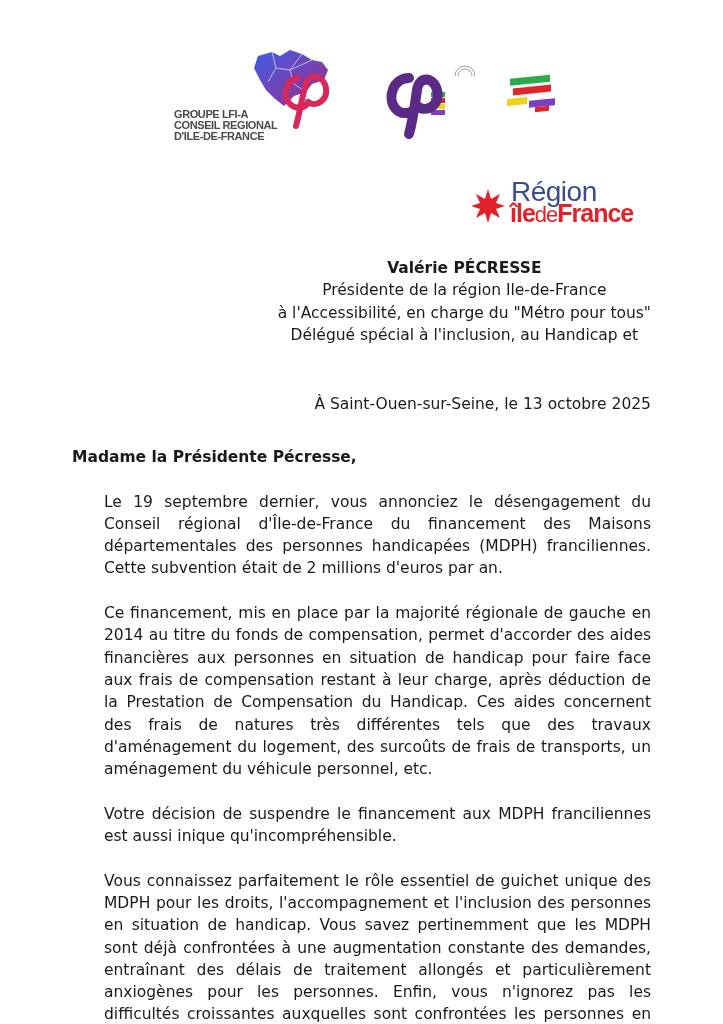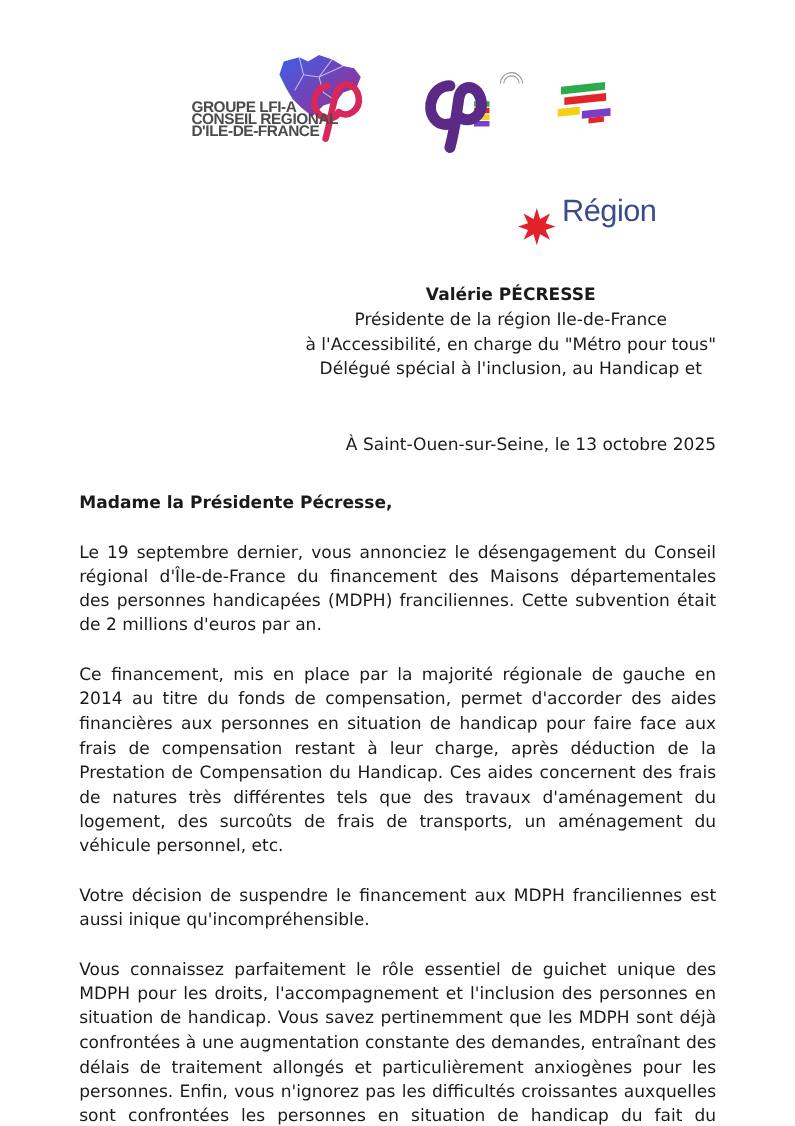--- a/index.html
+++ b/index.html
@@ -4,23 +4,23 @@
 <style>
   html, body { margin: 0; padding: 0; background: #ffffff; }
   body {
     width: 723px; height: 1024px; position: relative; overflow: hidden;
     font-family: "DejaVu Sans", sans-serif; color: #1a1a1a;
   }
   .logo-lfi-group { position: absolute; left: 170px; top: 48px; width: 170px; height: 90px; }
   .logo-lfi-group .map { position: absolute; left: 80px; top: 0; }
   .logo-lfi-group .phi { position: absolute; left: 110px; top: 18px; }
   .logo-lfi-group .caption {
-    position: absolute; left: 4px; top: 44px;
+    position: absolute; left: 4px; top: 61px;
     font-family: "Liberation Sans", sans-serif; font-weight: bold;
-    font-size: 14px; line-height: 11px; color: #4a4a4a; letter-spacing: -0.4px;
+    font-size: 11px; line-height: 11px; color: #4a4a4a; letter-spacing: -0.4px;
   }
   .logo-fi { position: absolute; left: 385px; top: 64px; width: 175px; height: 75px; }
   .logo-fi svg { position: absolute; left: 0; top: 0; }
   .logo-fi .fi-text {
     position: absolute; left: 60px; top: 14px; font-family: "Liberation Sans", sans-serif;
     font-weight: bold; color: #5b2a86; line-height: 17px; letter-spacing: -0.6px;
   }
   .logo-fi .fi-small { font-size: 8px; line-height: 9px; color: #c8102e; padding-left: 10px; }
   .logo-fi .fi-big { font-size: 19px; transform: scaleY(1.15); transform-origin: left top; display: block; }
   .logo-region { position: absolute; left: 470px; top: 176px; width: 190px; height: 56px; }
@@ -39,21 +39,21 @@
     font-size: 15.5px; line-height: 22.4px;
   }
   .recipients .bold { font-weight: bold; }
   .place-date { position: absolute; right: 72px; top: 395px; font-size: 15.5px; }
   .letter {
     position: absolute; left: 72px; top: 446px; width: 579px;
     font-size: 15.5px; line-height: 22.3px; text-align: justify;
   }
   .letter p { margin: 0 0 22.3px 0; }
   .letter .salutation { margin-bottom: 22.3px; text-align: left; font-weight: bold; }
-  .letter p.last { text-align-last: left; }
+  .letter p.last { text-align-last: left; margin-left: 32px; }
 </style>
 </head>
 <body>
 
 <div class="logo-lfi-group">
   <svg class="map" width="85" height="60" viewBox="0 0 85 60">
     <defs>
       <linearGradient id="mapgrad" x1="0" y1="0" x2="1" y2="1">
         <stop offset="0" stop-color="#3d5fe8"></stop>
         <stop offset="1" stop-color="#a22a86"></stop>
@@ -91,20 +91,21 @@
     <path d="M70 12 A10 10 0 0 1 90 12" stroke="#999" stroke-width="1" fill="none"></path>
     <path d="M73 12 A7 7 0 0 1 87 12" stroke="#999" stroke-width="1" fill="none"></path>
   </svg>
 </div>
 
 <div class="logo-region">
   <svg class="star" width="36" height="36" viewBox="-18 -18 36 36">
     <polygon fill="#e2222a" points="0,-17 3,-7 12,-12 8,-3 17,0 8,3 12,12 3,7 0,17 -3,7 -12,12 -8,3 -17,0 -8,-3 -12,-12 -3,-7"></polygon>
   </svg>
   <div class="region-word">Région</div>
+  <div class="idf-word"><span>île</span><span class="de">de</span><span>France</span></div>
 </div>
 
 <div class="recipients">
   <div class="bold">Valérie PÉCRESSE</div>
   <div>Présidente de la région Ile-de-France</div>
   <div>à l'Accessibilité, en charge du "Métro pour tous"</div>
   <div>Délégué spécial à l'inclusion, au Handicap et</div>
 </div>
 
 <div class="place-date">À Saint-Ouen-sur-Seine, le 13 octobre 2025</div>

